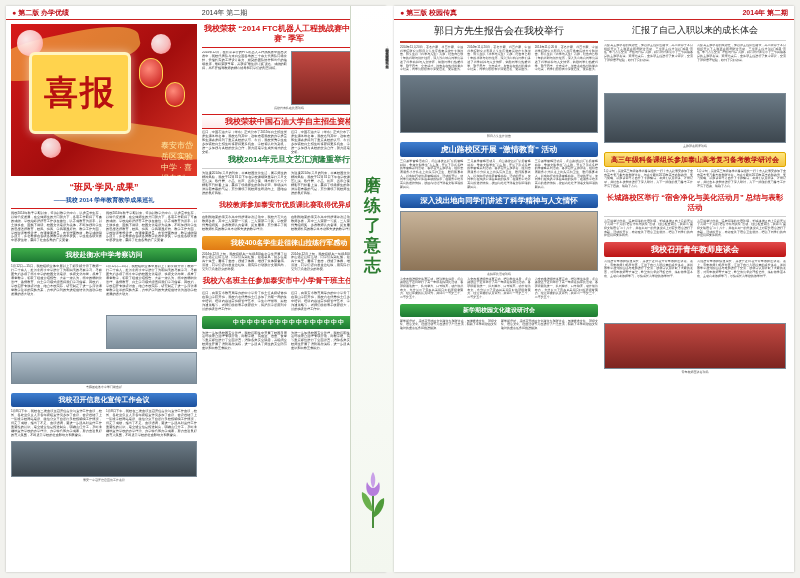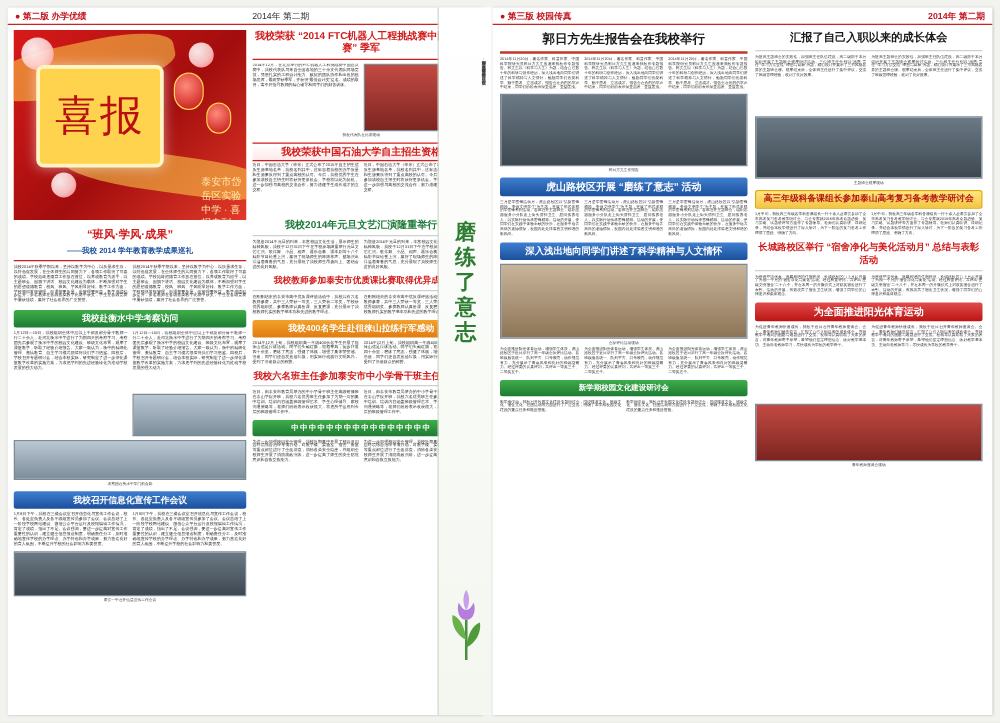--- a/index.html
+++ b/index.html
@@ -15,21 +15,21 @@
   .runhead .edge{font-weight:bold;}
 
   
   .txt{font-size:3.2px;line-height:3.9px;color:#2b2b2b;text-align:justify;word-break:break-all;}
   .txt2{font-size:3.0px;line-height:3.7px;color:#333;text-align:justify;word-break:break-all;}
 
   
   .hl-red{color:#d21b1b;font-weight:bold;text-align:center;}
   .hl-blue{color:#1b4f9c;font-weight:bold;text-align:center;}
   .hl-green{color:#1d7a39;font-weight:bold;text-align:center;}
-  .hl-black{color:#1a1a1a;font-weight:bold;text-align:center;}
+  .hl-black{color:#1a1a1a;font-weight:normal;text-align:center;}
 
   .band{border-radius:2px;padding:2px 3px;text-align:center;font-weight:bold;}
   .band-green{background:linear-gradient(#3fae4a,#1d7a33);color:#fff;}
   .band-blue{background:linear-gradient(#3f7fd0,#1b4f9c);color:#fff;}
   .band-orange{background:linear-gradient(#f3a229,#e07b14);color:#fff;}
   .band-red{background:linear-gradient(#e24b4b,#bb1414);color:#fff;}
   .band-yellow{background:linear-gradient(#ffe680,#f4c542);color:#b41616;border:1px solid #e0a800;}
 
   .photo{background:#9fb0bd;border:1px solid #7b8a96;position:relative;overflow:hidden;}
   .photo.people{background:linear-gradient(#b9c7d2,#7d8e9b);}
@@ -41,21 +41,21 @@
   .rule{border-top:1px solid #cfcfcf;margin:3px 0;}
   .rule-red{border-top:1px solid #d21b1b;margin:3px 0;}
   .rule-dbl{border-top:2px double #c0392b;margin:3px 0;}
 
   .cols2{display:flex;gap:4px;}
   .cols3{display:flex;gap:4px;}
   .col{flex:1;}
 
   
   .masthead{position:relative;height:152px;background:linear-gradient(135deg,#d81a1a,#a20d0d 55%,#e23a2a);overflow:hidden;}
-  .mh-title{position:absolute;left:18px;top:28px;width:96px;height:76px;background:#ffd34d;border:3px solid #fff5c2;border-radius:6px;display:flex;align-items:center;justify-content:center;color:#b81010;font-weight:normal;font-size:34px;letter-spacing:2px;box-shadow:0 0 10px rgba(255,255,255,.5);}
+  .mh-title{position:absolute;left:18px;top:28px;width:96px;height:76px;background:#ffd34d;border:3px solid #fff5c2;border-radius:6px;display:flex;align-items:center;justify-content:center;color:#b81010;font-weight:bold;font-size:34px;letter-spacing:2px;box-shadow:0 0 10px rgba(255,255,255,.5);}
   .mh-sub{position:absolute;left:150px;top:116px;color:#ffe9a8;font-size:8px;}
   .lantern{position:absolute;width:22px;height:28px;background:radial-gradient(circle at 40% 35%,#ff8a7a,#c21010);border-radius:50%/42%;border:1px solid #ffd34d;}
   .flower{position:absolute;width:26px;height:26px;border-radius:50%;background:radial-gradient(circle at 35% 35%,#fff,#ffd1d1 55%,#ff7a7a);opacity:.9;}
   .ribbon{position:absolute;background:#ffd34d;opacity:.55;border-radius:40%;}
 
   
   .strip{position:absolute;left:350px;top:6px;width:44px;height:566px;background:linear-gradient(#ffffff,#f3f7ef);border-left:1px solid #cfd8c8;border-right:1px solid #cfd8c8;}
   .strip-title{position:absolute;left:11px;top:170px;width:22px;color:#2e7d32;font-size:17px;font-weight:bold;line-height:20px;text-align:center;letter-spacing:1px;}
   .strip-vtext{position:absolute;top:40px;left:6px;width:32px;writing-mode:vertical-rl;font-size:3.2px;line-height:4px;color:#3c3c3c;height:110px;}
   .tulip{position:absolute;left:6px;bottom:40px;width:32px;height:70px;}
@@ -138,21 +138,21 @@
         </div>
 
         <div style="margin-top:4px;">
           <div class="hl-red" style="font-size:8px;background:linear-gradient(#fff,#ffe9e9);border-top:1px solid #d21b1b;border-bottom:1px solid #d21b1b;padding:1px 0;">我校荣获中国石油大学自主招生资格</div>
           <div class="cols2" style="margin-top:2px;">
             <div class="col txt">近日，中国石油大学（华东）正式公布了2015年自主招生优质生源基地名单，我校名列其中，这标志着我校的办学质量和生源素质得到了重点高校的认可。今后，我校优秀学生在参加该校自主招生时将获得更多机会。学校将以此为契机，进一步加强与高校的交流合作，努力搭建学生成长成才的立交桥。</div>
             <div class="col txt">近日，中国石油大学（华东）正式公布了2015年自主招生优质生源基地名单，我校名列其中，这标志着我校的办学质量和生源素质得到了重点高校的认可。今后，我校优秀学生在参加该校自主招生时将获得更多机会。学校将以此为契机，进一步加强与高校的交流合作，努力搭建学生成长成才的立交桥。</div>
           </div>
         </div>
 
-        <div style="margin-top:20px;">
+        <div style="margin-top:0;">
           <div class="hl-green" style="font-size:8px;">我校2014年元旦文艺汇演隆重举行</div>
           <div class="rule"></div>
           <div class="cols2" style="margin-top:2px;">
             <div class="col txt">为迎接2014年元旦的到来，丰富校园文化生活，展示师生的精神风貌，我校于12月31日下午在学校操场隆重举行元旦文艺汇演。歌伴舞、小品、相声、器乐合奏、课本剧等十八个精彩节目轮番上演，赢得了现场师生的阵阵掌声。整场演出洋溢着青春的气息，充分展现了我校师生昂扬向上、团结奋进的良好风貌。</div>
             <div class="col txt">为迎接2014年元旦的到来，丰富校园文化生活，展示师生的精神风貌，我校于12月31日下午在学校操场隆重举行元旦文艺汇演。歌伴舞、小品、相声、器乐合奏、课本剧等十八个精彩节目轮番上演，赢得了现场师生的阵阵掌声。整场演出洋溢着青春的气息，充分展现了我校师生昂扬向上、团结奋进的良好风貌。</div>
           </div>
         </div>
 
         <div style="margin-top:4px;">
           <div class="hl-red" style="font-size:7px;line-height:9px;">我校教师参加泰安市优质课比赛取得优异成绩</div>
@@ -222,21 +222,21 @@
           <div class="cols3" style="margin-top:2px;">
             <div class="col txt2">2014年11月20日，著名作家、科普作家、中国科学院研究员郭日方先生应邀来我校作专题报告。郭先生以《科学与人生》为题，结合自己数十年的科研与创作经历，深入浅出地向同学们讲述了科学精神与人文情怀，勉励同学们热爱科学、勤于思考、立志成才。报告会在热烈的掌声中结束，同学们纷纷表示深受启发、受益匪浅。</div>
             <div class="col txt2">2014年11月20日，著名作家、科普作家、中国科学院研究员郭日方先生应邀来我校作专题报告。郭先生以《科学与人生》为题，结合自己数十年的科研与创作经历，深入浅出地向同学们讲述了科学精神与人文情怀，勉励同学们热爱科学、勤于思考、立志成才。报告会在热烈的掌声中结束，同学们纷纷表示深受启发、受益匪浅。</div>
             <div class="col txt2">2014年11月20日，著名作家、科普作家、中国科学院研究员郭日方先生应邀来我校作专题报告。郭先生以《科学与人生》为题，结合自己数十年的科研与创作经历，深入浅出地向同学们讲述了科学精神与人文情怀，勉励同学们热爱科学、勤于思考、立志成才。报告会在热烈的掌声中结束，同学们纷纷表示深受启发、受益匪浅。</div>
           </div>
           <div class="photo dark" style="height:56px;margin-top:3px;"></div>
           <div class="cap">郭日方先生作报告</div>
         </div>
 
         <div style="margin-top:4px;">
-          <div class="band band-blue" style="font-size:8px;">虎山路校区开展 “磨练了意志” 活动</div>
+          <div class="band band-blue" style="font-size:8px;">虎山路校区开展 “激情教育” 活动</div>
           <div class="cols3" style="margin-top:3px;">
             <div class="col txt2">三月是学雷锋活动月，虎山路校区以“弘扬雷锋精神，争做文明学生”为主题，开展了形式多样的学雷锋系列活动。各班召开主题班会，组织志愿服务小分队走上街头清扫卫生、慰问孤寡老人，以实际行动传承雷锋精神。活动的开展，使同学们在实践中体验奉献的快乐，在服务中培养高尚的道德情操，校园内处处洋溢着文明和谐的新风尚。</div>
             <div class="col txt2">三月是学雷锋活动月，虎山路校区以“弘扬雷锋精神，争做文明学生”为主题，开展了形式多样的学雷锋系列活动。各班召开主题班会，组织志愿服务小分队走上街头清扫卫生、慰问孤寡老人，以实际行动传承雷锋精神。活动的开展，使同学们在实践中体验奉献的快乐，在服务中培养高尚的道德情操，校园内处处洋溢着文明和谐的新风尚。</div>
             <div class="col txt2">三月是学雷锋活动月，虎山路校区以“弘扬雷锋精神，争做文明学生”为主题，开展了形式多样的学雷锋系列活动。各班召开主题班会，组织志愿服务小分队走上街头清扫卫生、慰问孤寡老人，以实际行动传承雷锋精神。活动的开展，使同学们在实践中体验奉献的快乐，在服务中培养高尚的道德情操，校园内处处洋溢着文明和谐的新风尚。</div>
           </div>
         </div>
 
         <div style="margin-top:4px;">
           <div class="band band-blue" style="font-size:7.5px;line-height:10px;">深入浅出地向同学们讲述了科学精神与人文情怀</div>
           <div class="photo warm" style="height:58px;margin-top:3px;"></div>
@@ -282,21 +282,21 @@
         <div style="margin-top:4px;">
           <div class="hl-red" style="font-size:7.5px;line-height:10px;">长城路校区举行 “宿舍净化与美化活动月” 总结与表彰活动</div>
           <div class="rule"></div>
           <div class="cols2" style="margin-top:2px;">
             <div class="col txt2">为营造整洁优美、温馨和谐的住宿环境，长城路校区自上月起开展了为期一个月的“宿舍净化与美化”活动。经过检查评比，共评出“星级文明宿舍”二十八个，并在本周一的升旗仪式上对获奖宿舍进行了表彰。活动的开展，有效改善了宿舍卫生状况，增强了同学们的自律意识和集体观念。</div>
             <div class="col txt2">为营造整洁优美、温馨和谐的住宿环境，长城路校区自上月起开展了为期一个月的“宿舍净化与美化”活动。经过检查评比，共评出“星级文明宿舍”二十八个，并在本周一的升旗仪式上对获奖宿舍进行了表彰。活动的开展，有效改善了宿舍卫生状况，增强了同学们的自律意识和集体观念。</div>
           </div>
         </div>
 
         <div style="margin-top:4px;">
-          <div class="band band-red" style="font-size:8px;">为全面推进阳光体育运动</div>
+          <div class="band band-red" style="font-size:8px;">我校召开青年教师座谈会</div>
           <div class="cols2" style="margin-top:3px;">
             <div class="col txt2" style="height:60px;overflow:hidden;">为促进青年教师快速成长，我校于近日召开青年教师座谈会。会上，青年教师们畅所欲言，汇报了自己入职以来的成长体会，并就教学中遇到的困惑与难题进行了交流。校领导认真听取了大家的发言，对青年教师寄予厚望，希望他们坚定理想信念、练好教学基本功、主动向老教师学习，尽快成长为学校的教学骨干。</div>
             <div class="col txt2" style="height:60px;overflow:hidden;">为促进青年教师快速成长，我校于近日召开青年教师座谈会。会上，青年教师们畅所欲言，汇报了自己入职以来的成长体会，并就教学中遇到的困惑与难题进行了交流。校领导认真听取了大家的发言，对青年教师寄予厚望，希望他们坚定理想信念、练好教学基本功、主动向老教师学习，尽快成长为学校的教学骨干。</div>
           </div>
           <div class="photo red" style="height:44px;margin-top:3px;"></div>
           <div class="cap">青年教师座谈会现场</div>
         </div>
 
       </div>
     </div>

